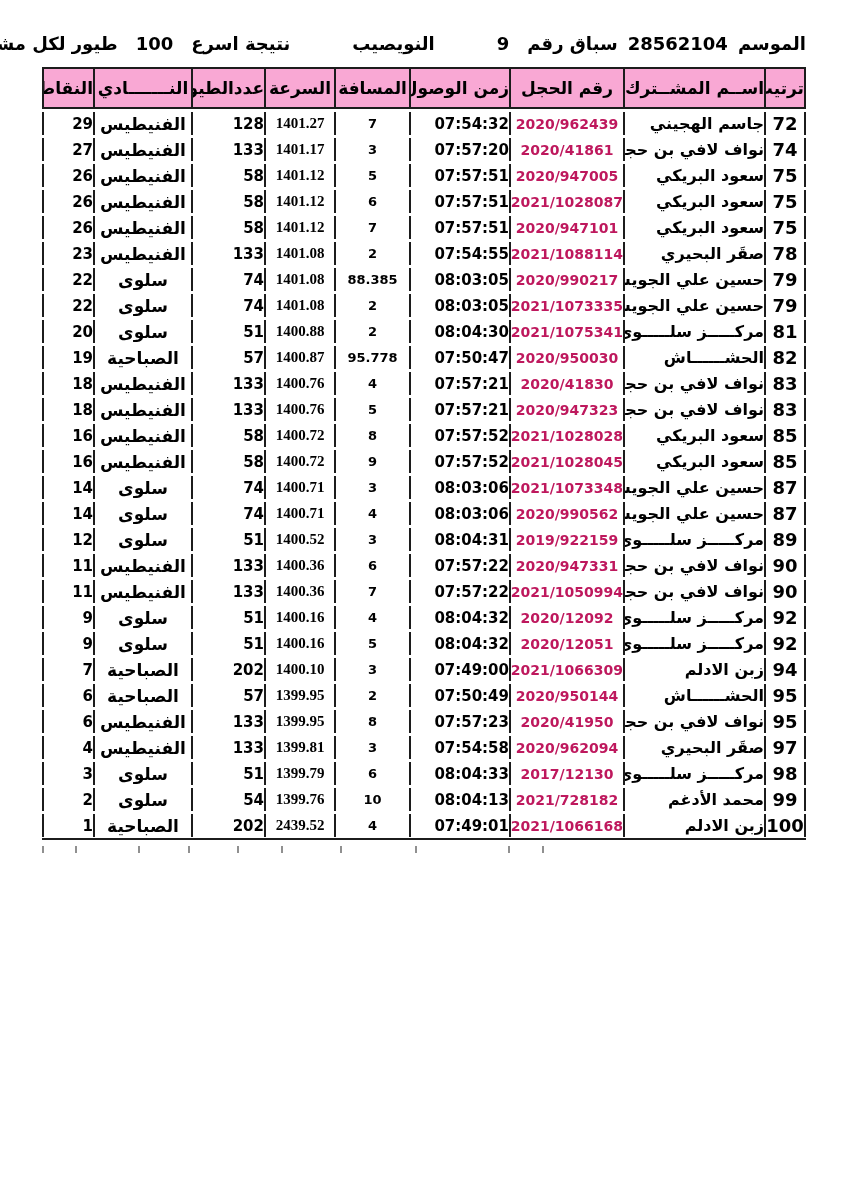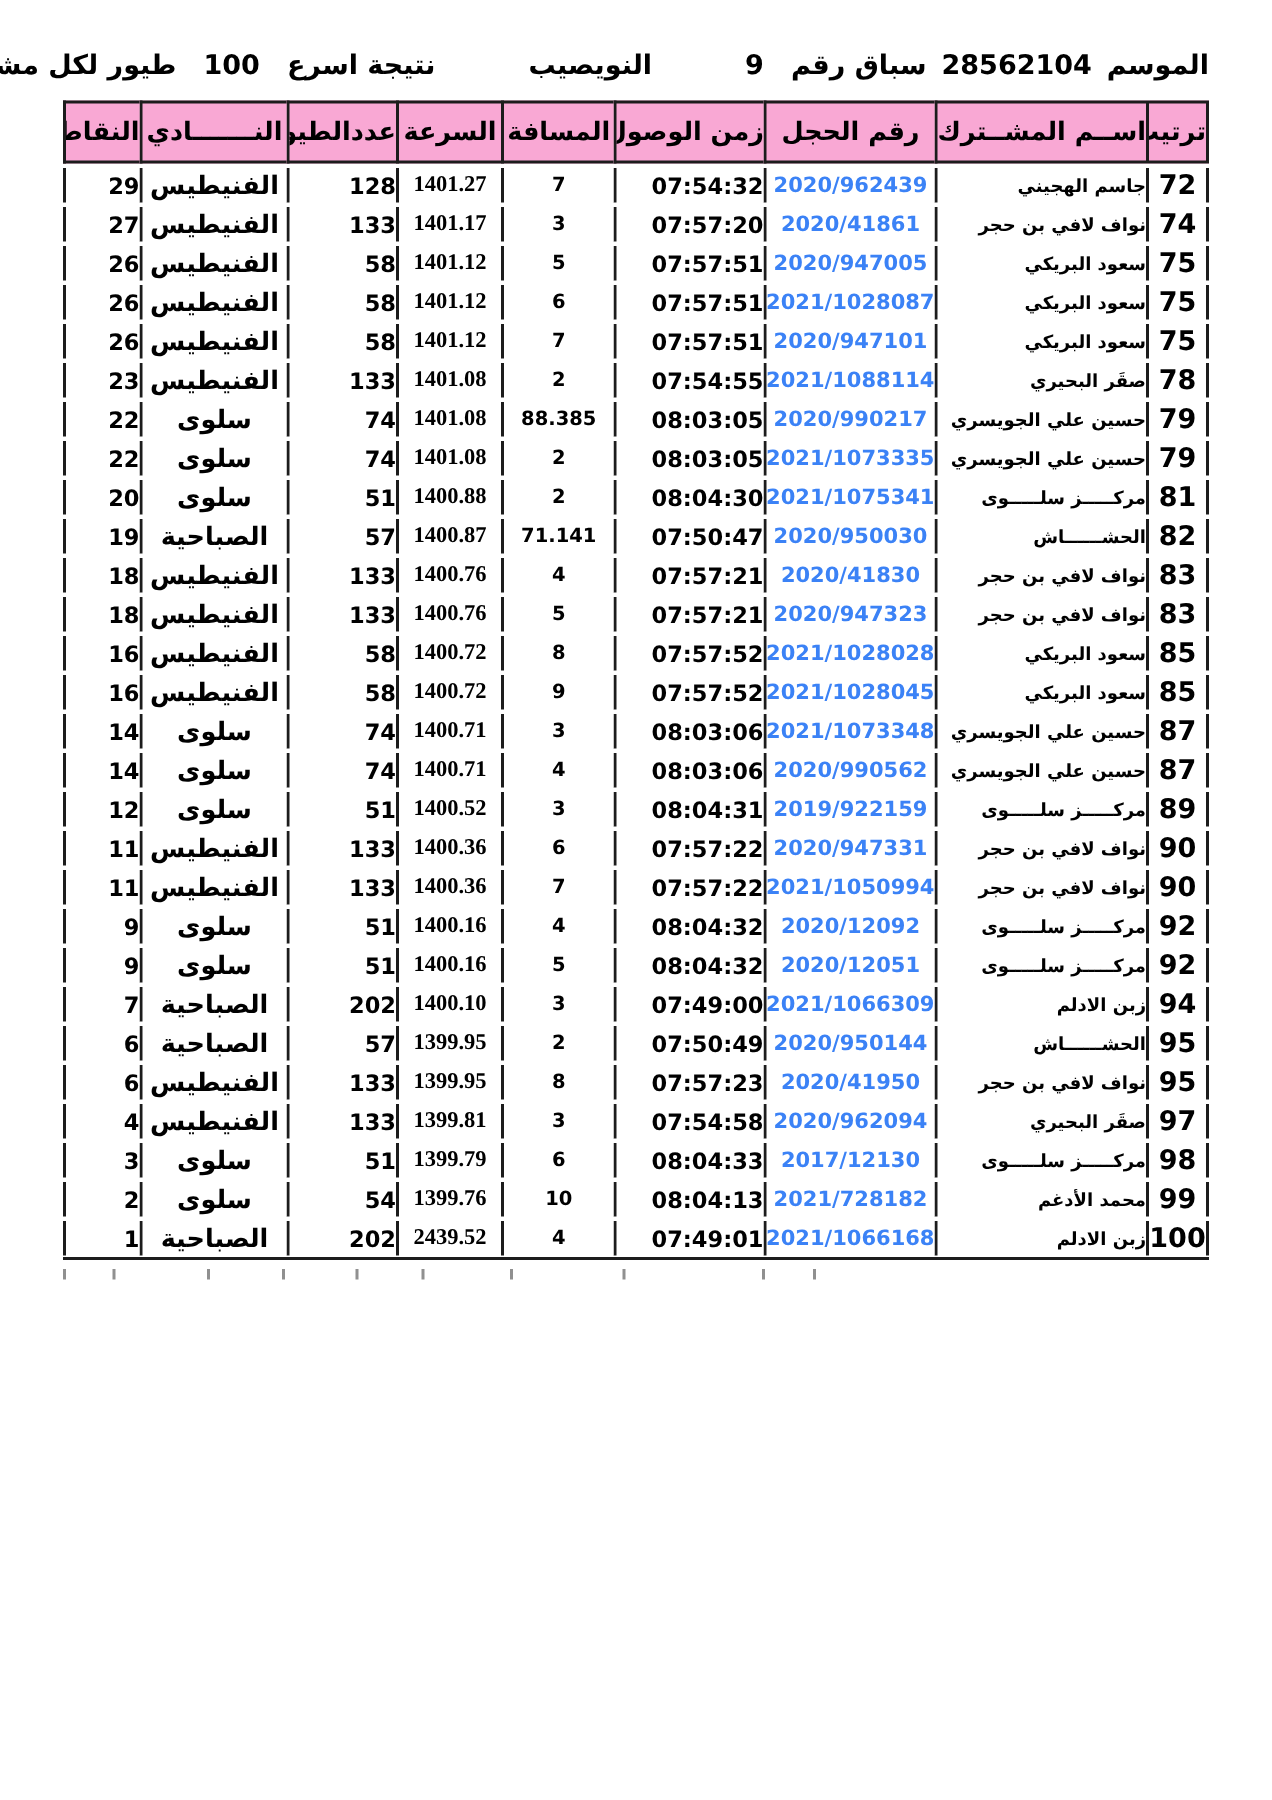--- a/index.html
+++ b/index.html
@@ -41,22 +41,22 @@
   col.w-ring   { width:114px; }
   col.w-time   { width:100px; }
   col.w-dist   { width:75px; }
   col.w-speed  { width:70px; }
   col.w-birds  { width:73px; }
   col.w-club   { width:98px; }
   col.w-points { width:51px; }
 
   
   td.c-rank   { font-size:18px; text-align:center; }
-  td.c-name   { font-size:12px; text-align:right; padding-right:6px; padding-left:2px;margin-top:29px; }
-  td.c-ring   { font-size:14px; font-weight:normal; color:#3b82f6; text-align:center; }
+  td.c-name   { font-size:16px; text-align:right; padding-right:6px; padding-left:2px;margin-top:29px; }
+  td.c-ring   { font-size:14px; font-weight:normal; color:#be185d; text-align:center; }
   td.c-time   { font-size:15px; text-align:right; padding-right:3px; }
   td.c-distance { font-size:13px; text-align:center; }
   td.c-speed  { font-size:15px; text-align:center;font-family:Liberation Serif, serif; }
   td.c-birds  { font-size:15px; }
   td.c-club   { font-size:17px; text-align:center; }
   td.c-points { font-size:15px; }
 
   
   th.h-rank  { font-size:14px; }
   th.h-birds { font-size:14px; }
@@ -210,21 +210,21 @@
           <td class="c-speed">1400.88</td>
           <td class="c-birds">51</td>
           <td class="c-club">سلوى</td>
           <td class="c-points">20</td>
         </tr>
         <tr>
           <td class="c-rank">82</td>
           <td class="c-name">الحشــــــاش</td>
           <td class="c-ring">2020/950030</td>
           <td class="c-time">07:50:47</td>
-          <td class="c-distance">71.141</td>
+          <td class="c-distance">95.778</td>
           <td class="c-speed">1400.87</td>
           <td class="c-birds">57</td>
           <td class="c-club">الصباحية</td>
           <td class="c-points">19</td>
         </tr>
         <tr>
           <td class="c-rank">83</td>
           <td class="c-name">نواف لافي بن حجر</td>
           <td class="c-ring">2020/41830</td>
           <td class="c-time">07:57:21</td>

